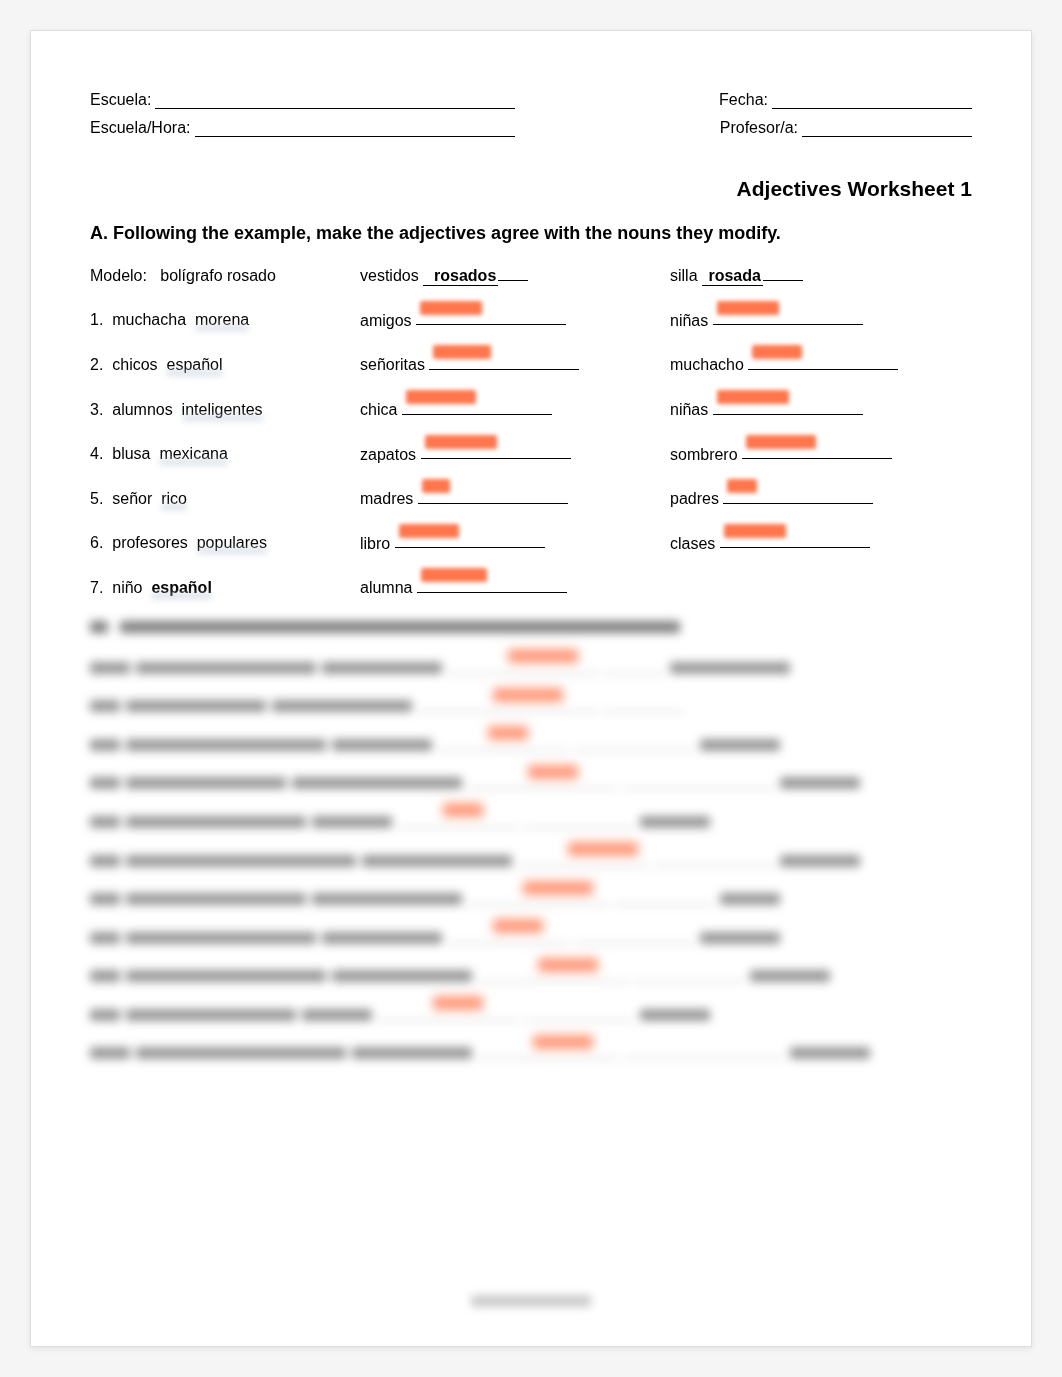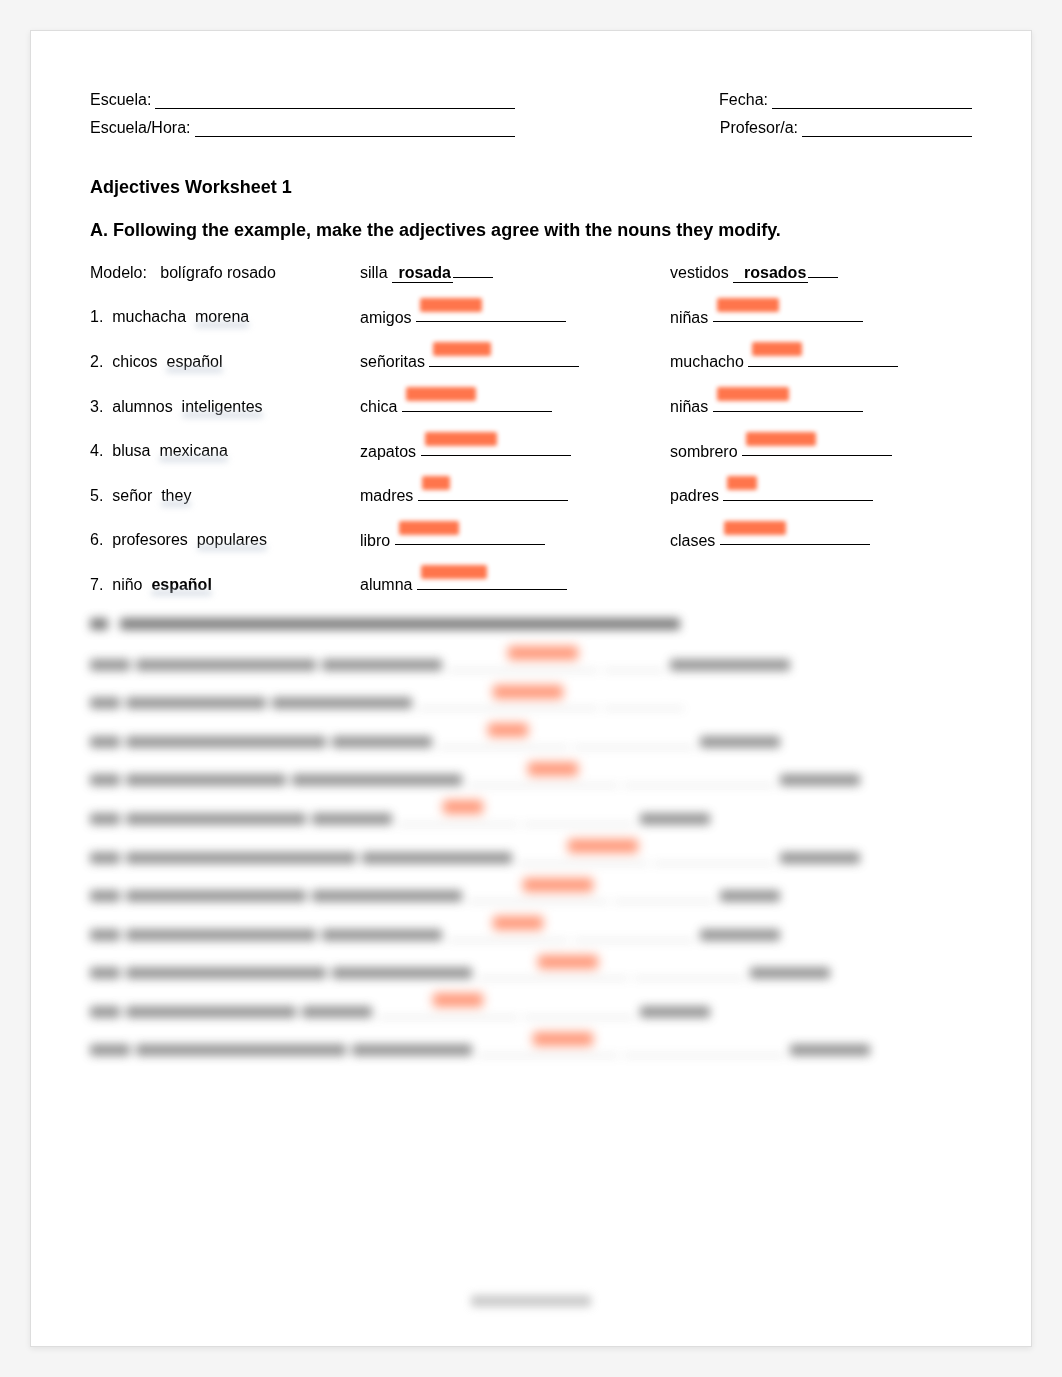--- a/index.html
+++ b/index.html
@@ -31,23 +31,23 @@
   }
   .field-label {
     white-space: nowrap;
   }
   .field-line {
     border-bottom: 1px solid #000;
     display: inline-block;
     height: 1.1em;
   }
   .title {
-    text-align: left;
+    text-align: right;
     font-weight: bold;
-    font-size: 18px;
+    font-size: 21px;
     margin: 40px 0 22px 0;
   }
   .section-heading {
     font-weight: bold;
     font-size: 18px;
     margin-bottom: 18px;
   }
   .ex-row {
     display: grid;
     grid-template-columns: 260px 300px 1fr;
@@ -172,26 +172,26 @@
   <div class="title">Adjectives Worksheet 1</div>
 
   <div class="section-heading">A. Following the example, make the adjectives agree with the nouns they modify.</div>
 
   <div class="ex-row">
     <div>
       <span class="italic">Modelo:</span>&nbsp;&nbsp;
       <span>bolígrafo rosado</span>
     </div>
     <div>
+      <span>vestidos</span>
+      <span class="under bold" style="padding:0 2px;">&nbsp;&nbsp;<span>rosados</span></span><span class="field-line" style="width:30px;"></span>
+    </div>
+    <div>
       <span>silla</span>
       <span class="under bold" style="padding:0 2px;">&nbsp;<span>rosada</span></span><span class="field-line" style="width:40px;"></span>
-    </div>
-    <div>
-      <span>vestidos</span>
-      <span class="under bold" style="padding:0 2px;">&nbsp;&nbsp;<span>rosados</span></span><span class="field-line" style="width:30px;"></span>
     </div>
   </div>
 
   <div id="rowsA">
       <div class="ex-row">
         <div><span>1.</span>&nbsp; <span>muchacha</span>&nbsp; <span class="faint">morena</span></div>
         <div><span>amigos</span> <span class="answer-blank"><span class="redact" style="width:62px;"></span></span></div>
         <div><span>niñas</span> <span class="answer-blank"><span class="redact" style="width:62px;"></span></span></div>
       </div>
       <div class="ex-row">
@@ -203,21 +203,21 @@
         <div><span>3.</span>&nbsp; <span>alumnos</span>&nbsp; <span class="faint">inteligentes</span></div>
         <div><span>chica</span> <span class="answer-blank"><span class="redact" style="width:70px;"></span></span></div>
         <div><span>niñas</span> <span class="answer-blank"><span class="redact" style="width:72px;"></span></span></div>
       </div>
       <div class="ex-row">
         <div><span>4.</span>&nbsp; <span>blusa</span>&nbsp; <span class="faint">mexicana</span></div>
         <div><span>zapatos</span> <span class="answer-blank"><span class="redact" style="width:72px;"></span></span></div>
         <div><span>sombrero</span> <span class="answer-blank"><span class="redact" style="width:70px;"></span></span></div>
       </div>
       <div class="ex-row">
-        <div><span>5.</span>&nbsp; <span>señor</span>&nbsp; <span class="faint">they</span></div>
+        <div><span>5.</span>&nbsp; <span>señor</span>&nbsp; <span class="faint">rico</span></div>
         <div><span>madres</span> <span class="answer-blank"><span class="redact" style="width:28px;"></span></span></div>
         <div><span>padres</span> <span class="answer-blank"><span class="redact" style="width:30px;"></span></span></div>
       </div>
       <div class="ex-row">
         <div><span>6.</span>&nbsp; <span>profesores</span>&nbsp; <span class="faint">populares</span></div>
         <div><span>libro</span> <span class="answer-blank"><span class="redact" style="width:60px;"></span></span></div>
         <div><span>clases</span> <span class="answer-blank"><span class="redact" style="width:62px;"></span></span></div>
       </div>
       <div class="ex-row">
         <div><span>7.</span>&nbsp; <span>niño</span>&nbsp; <span class="bold faint">español</span></div>

